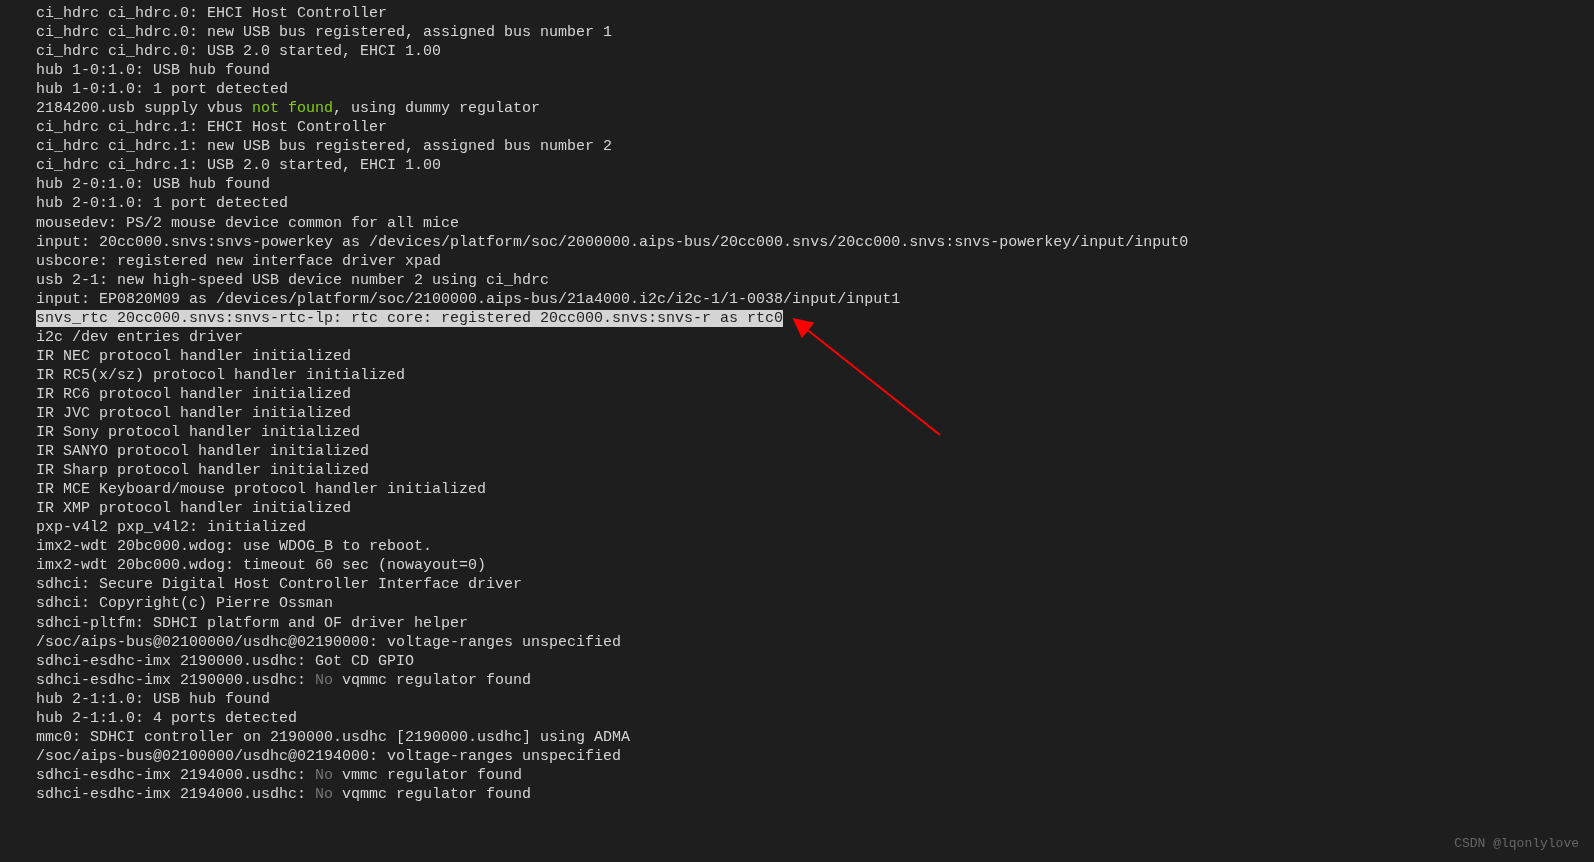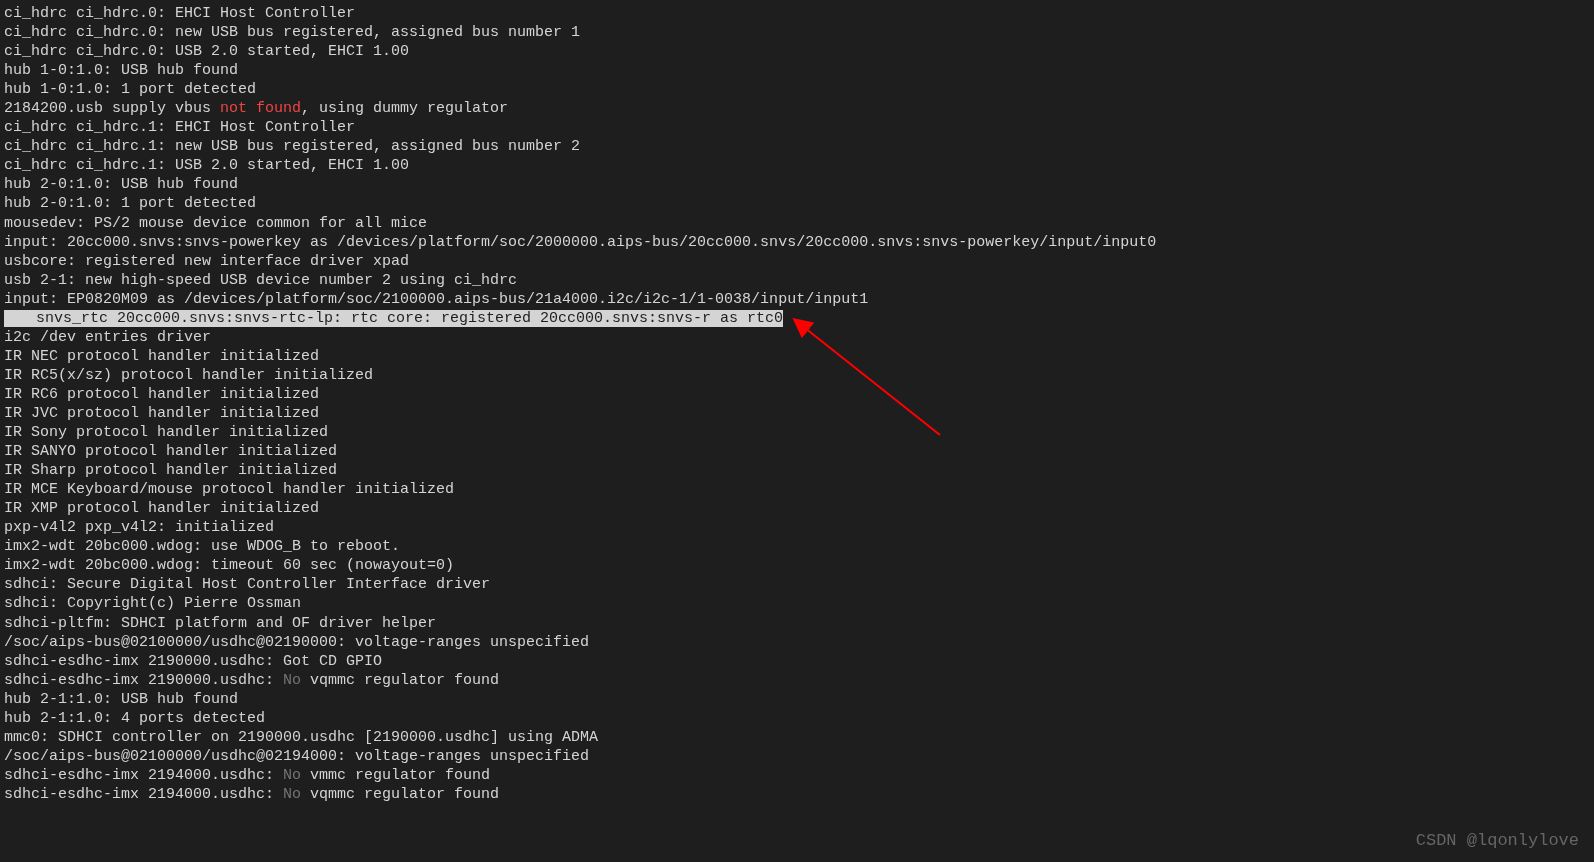--- a/index.html
+++ b/index.html
@@ -14,46 +14,46 @@
       font-size: 15px;
       line-height: 1.27;
       padding: 4px;
       width: 1594px;
       height: 862px;
       position: relative;
       overflow: hidden;
     }
     .terminal-output {
       white-space: pre;
+      margin-left: 32px;
     }
     .line {
       display: block;
     }
     .highlight-yellow {
-      color: #ef4444;
+      color: #84cc16;
     }
     .highlight-red {
       color: #737373;
     }
     .highlighted-line {
       background-color: #d4d4d4;
       color: #1e1e1e;
       display: inline;
-      padding-left: 32px;
     }
     .arrow-container {
       position: absolute;
       pointer-events: none;
     }
     .watermark {
       position: absolute;
       bottom: 10px;
       right: 15px;
       color: #666;
-      font-size: 17px;
+      font-size: 13px;
     }
   </style>
 </head>
 <body>
 
 <div class="terminal-output" id="terminal-container"><span class="line">ci_hdrc ci_hdrc.0: EHCI Host Controller</span><span class="line">ci_hdrc ci_hdrc.0: new USB bus registered, assigned bus number 1</span><span class="line">ci_hdrc ci_hdrc.0: USB 2.0 started, EHCI 1.00</span><span class="line">hub 1-0:1.0: USB hub found</span><span class="line">hub 1-0:1.0: 1 port detected</span><span class="line"><span>2184200.usb supply vbus </span><span class="highlight-yellow">not found</span><span>, using dummy regulator</span></span><span class="line">ci_hdrc ci_hdrc.1: EHCI Host Controller</span><span class="line">ci_hdrc ci_hdrc.1: new USB bus registered, assigned bus number 2</span><span class="line">ci_hdrc ci_hdrc.1: USB 2.0 started, EHCI 1.00</span><span class="line">hub 2-0:1.0: USB hub found</span><span class="line">hub 2-0:1.0: 1 port detected</span><span class="line">mousedev: PS/2 mouse device common for all mice</span><span class="line">input: 20cc000.snvs:snvs-powerkey as /devices/platform/soc/2000000.aips-bus/20cc000.snvs/20cc000.snvs:snvs-powerkey/input/input0</span><span class="line">usbcore: registered new interface driver xpad</span><span class="line">usb 2-1: new high-speed USB device number 2 using ci_hdrc</span><span class="line">input: EP0820M09 as /devices/platform/soc/2100000.aips-bus/21a4000.i2c/i2c-1/1-0038/input/input1</span><span class="line"><span class="highlighted-line">snvs_rtc 20cc000.snvs:snvs-rtc-lp: rtc core: registered 20cc000.snvs:snvs-r as rtc0</span></span><span class="line">i2c /dev entries driver</span><span class="line">IR NEC protocol handler initialized</span><span class="line">IR RC5(x/sz) protocol handler initialized</span><span class="line">IR RC6 protocol handler initialized</span><span class="line">IR JVC protocol handler initialized</span><span class="line">IR Sony protocol handler initialized</span><span class="line">IR SANYO protocol handler initialized</span><span class="line">IR Sharp protocol handler initialized</span><span class="line">IR MCE Keyboard/mouse protocol handler initialized</span><span class="line">IR XMP protocol handler initialized</span><span class="line">pxp-v4l2 pxp_v4l2: initialized</span><span class="line">imx2-wdt 20bc000.wdog: use WDOG_B to reboot.</span><span class="line">imx2-wdt 20bc000.wdog: timeout 60 sec (nowayout=0)</span><span class="line">sdhci: Secure Digital Host Controller Interface driver</span><span class="line">sdhci: Copyright(c) Pierre Ossman</span><span class="line">sdhci-pltfm: SDHCI platform and OF driver helper</span><span class="line">/soc/aips-bus@02100000/usdhc@02190000: voltage-ranges unspecified</span><span class="line">sdhci-esdhc-imx 2190000.usdhc: Got CD GPIO</span><span class="line"><span>sdhci-esdhc-imx 2190000.usdhc: </span><span class="highlight-red">No</span><span> vqmmc regulator found</span></span><span class="line">hub 2-1:1.0: USB hub found</span><span class="line">hub 2-1:1.0: 4 ports detected</span><span class="line">mmc0: SDHCI controller on 2190000.usdhc [2190000.usdhc] using ADMA</span><span class="line">/soc/aips-bus@02100000/usdhc@02194000: voltage-ranges unspecified</span><span class="line"><span>sdhci-esdhc-imx 2194000.usdhc: </span><span class="highlight-red">No</span><span> vmmc regulator found</span></span><span class="line"><span>sdhci-esdhc-imx 2194000.usdhc: </span><span class="highlight-red">No</span><span> vqmmc regulator found</span></span></div>
 
 <svg class="arrow-container" style="position:absolute; top:0; left:0; width:1594px; height:862px;">
   <defs>
     <marker id="arrowhead" markerWidth="10" markerHeight="10" refX="2" refY="5" orient="auto">

